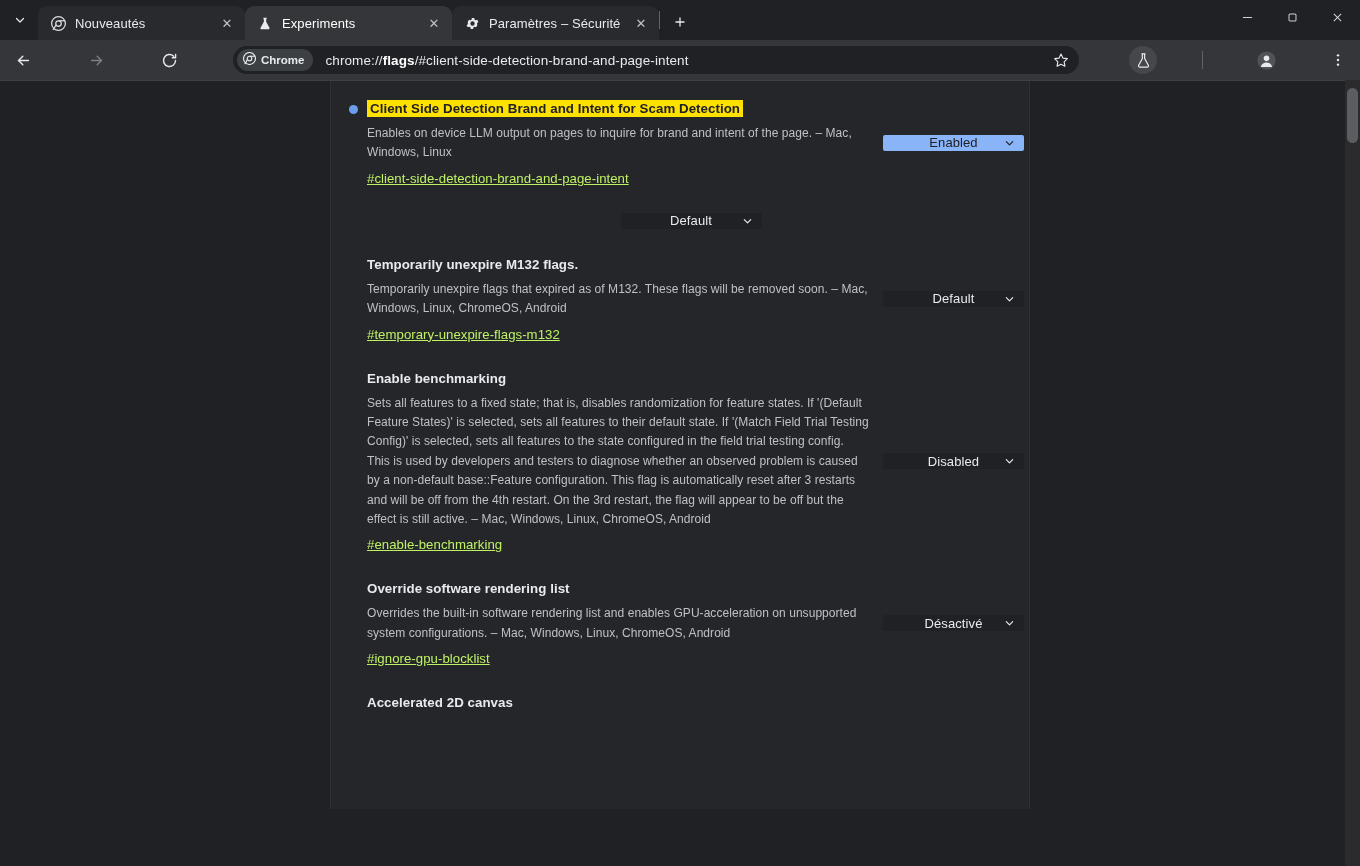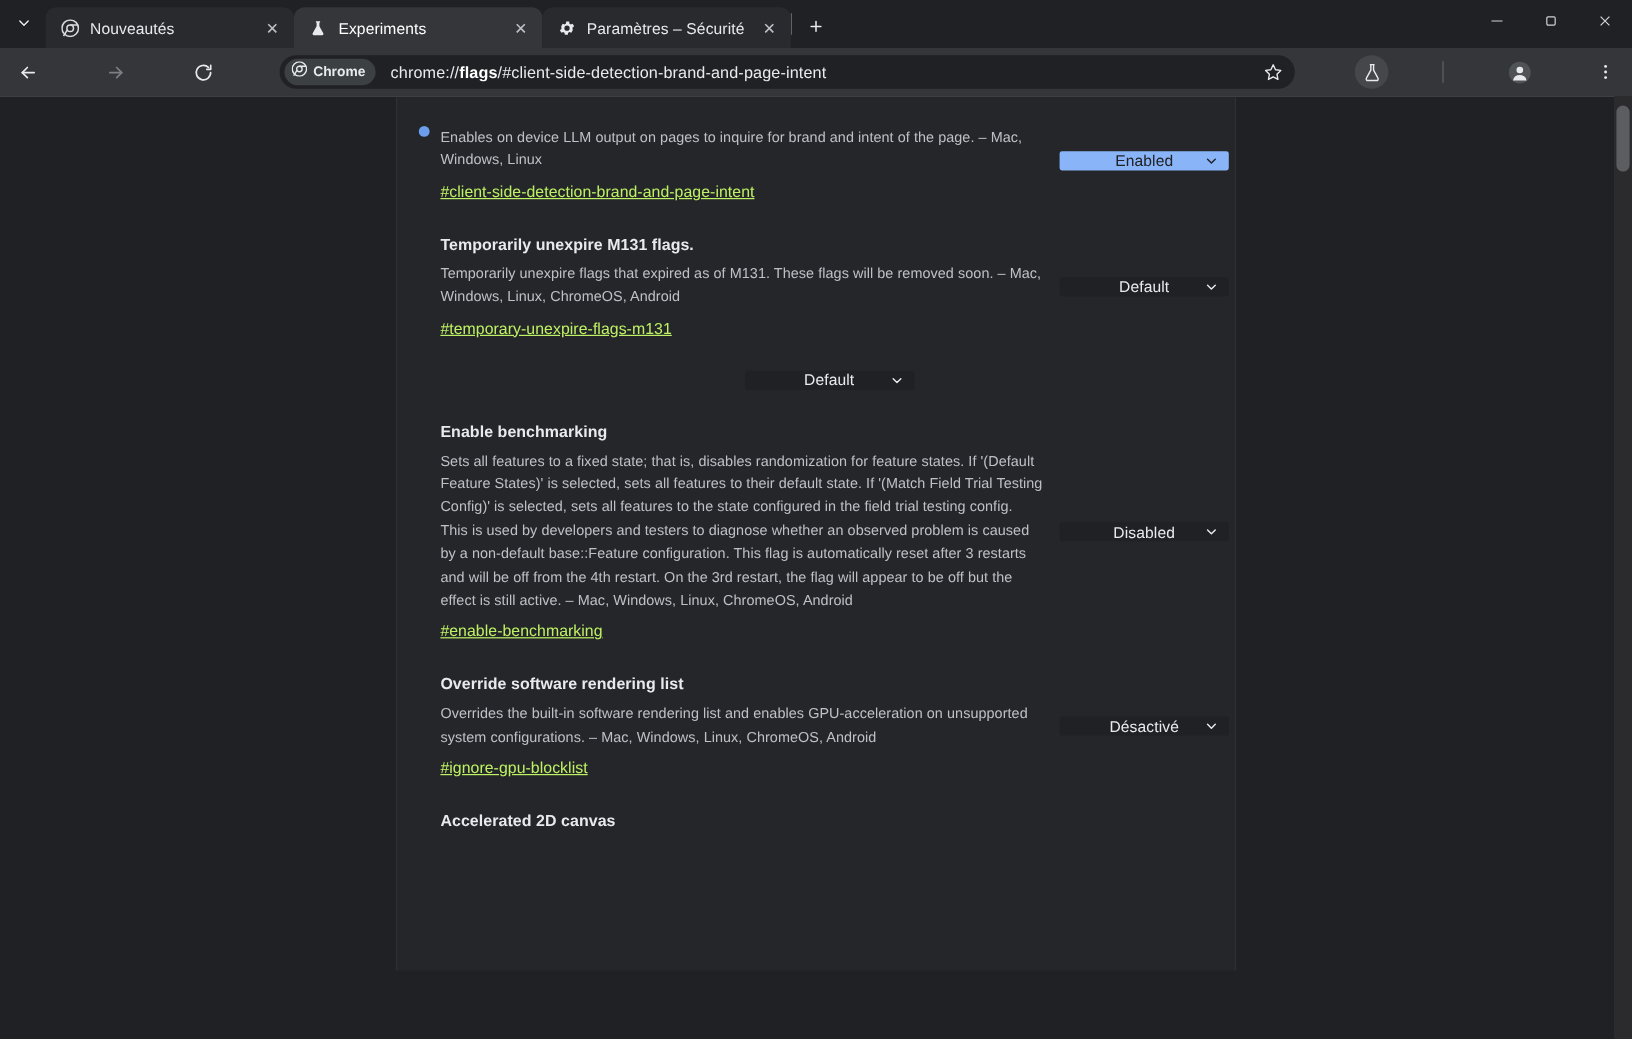--- a/index.html
+++ b/index.html
@@ -376,46 +376,29 @@
 
   <div class="hdr-rule"></div>
 
   <div class="content-wrap">
     <div class="card">
       <div class="card-inner">
 
         <div class="exp highlight">
           <div class="exp-text">
             <span class="dot"></span>
+            <span class="exp-title hl">Client Side Detection Brand and Intent for Scam Detection</span>
             <div class="exp-desc">Enables on device LLM output on pages to inquire for brand and intent of the page. – Mac, Windows, Linux</div>
             <a class="exp-anchor" href="#">#client-side-detection-brand-and-page-intent</a>
           </div>
           <div class="exp-ctl">
             <div class="sel blue">
               <span>Enabled</span>
               <span class="sel-caret">
                 <svg width="11" height="11" viewBox="0 0 24 24" fill="none" stroke="#202124" stroke-width="2.6" stroke-linecap="round" stroke-linejoin="round">
-                    <polyline points="5 9 12 16 19 9"></polyline>
-                  </svg>
-              </span>
-            </div>
-          </div>
-        </div>
-
-        <div class="exp">
-          <div class="exp-text">
-            <span class="exp-title">Temporarily unexpire M131 flags.</span>
-            <div class="exp-desc">Temporarily unexpire flags that expired as of M131. These flags will be removed soon. – Mac, Windows, Linux, ChromeOS, Android</div>
-            <a class="exp-anchor" href="#">#temporary-unexpire-flags-m131</a>
-          </div>
-          <div class="exp-ctl">
-            <div class="sel">
-              <span>Default</span>
-              <span class="sel-caret">
-                <svg width="11" height="11" viewBox="0 0 24 24" fill="none" stroke="#e8eaed" stroke-width="2.6" stroke-linecap="round" stroke-linejoin="round">
                     <polyline points="5 9 12 16 19 9"></polyline>
                   </svg>
               </span>
             </div>
           </div>
         </div>
 
         <div class="exp">
           <div class="exp-ctl">
             <div class="sel">
@@ -424,20 +407,38 @@
                 <svg width="11" height="11" viewBox="0 0 24 24" fill="none" stroke="#e8eaed" stroke-width="2.6" stroke-linecap="round" stroke-linejoin="round">
                     <polyline points="5 9 12 16 19 9"></polyline>
                   </svg>
               </span>
             </div>
           </div>
         </div>
 
         <div class="exp">
           <div class="exp-text">
+            <span class="exp-title">Temporarily unexpire M132 flags.</span>
+            <div class="exp-desc">Temporarily unexpire flags that expired as of M132. These flags will be removed soon. – Mac, Windows, Linux, ChromeOS, Android</div>
+            <a class="exp-anchor" href="#">#temporary-unexpire-flags-m132</a>
+          </div>
+          <div class="exp-ctl">
+            <div class="sel">
+              <span>Default</span>
+              <span class="sel-caret">
+                <svg width="11" height="11" viewBox="0 0 24 24" fill="none" stroke="#e8eaed" stroke-width="2.6" stroke-linecap="round" stroke-linejoin="round">
+                    <polyline points="5 9 12 16 19 9"></polyline>
+                  </svg>
+              </span>
+            </div>
+          </div>
+        </div>
+
+        <div class="exp">
+          <div class="exp-text">
             <span class="exp-title">Enable benchmarking</span>
             <div class="exp-desc">Sets all features to a fixed state; that is, disables randomization for feature states. If '(Default Feature States)' is selected, sets all features to their default state. If '(Match Field Trial Testing Config)' is selected, sets all features to the state configured in the field trial testing config. This is used by developers and testers to diagnose whether an observed problem is caused by a non-default base::Feature configuration. This flag is automatically reset after 3 restarts and will be off from the 4th restart. On the 3rd restart, the flag will appear to be off but the effect is still active. – Mac, Windows, Linux, ChromeOS, Android</div>
             <a class="exp-anchor" href="#">#enable-benchmarking</a>
           </div>
           <div class="exp-ctl">
             <div class="sel">
               <span>Disabled</span>
               <span class="sel-caret">
                 <svg width="11" height="11" viewBox="0 0 24 24" fill="none" stroke="#e8eaed" stroke-width="2.6" stroke-linecap="round" stroke-linejoin="round">
                     <polyline points="5 9 12 16 19 9"></polyline>

